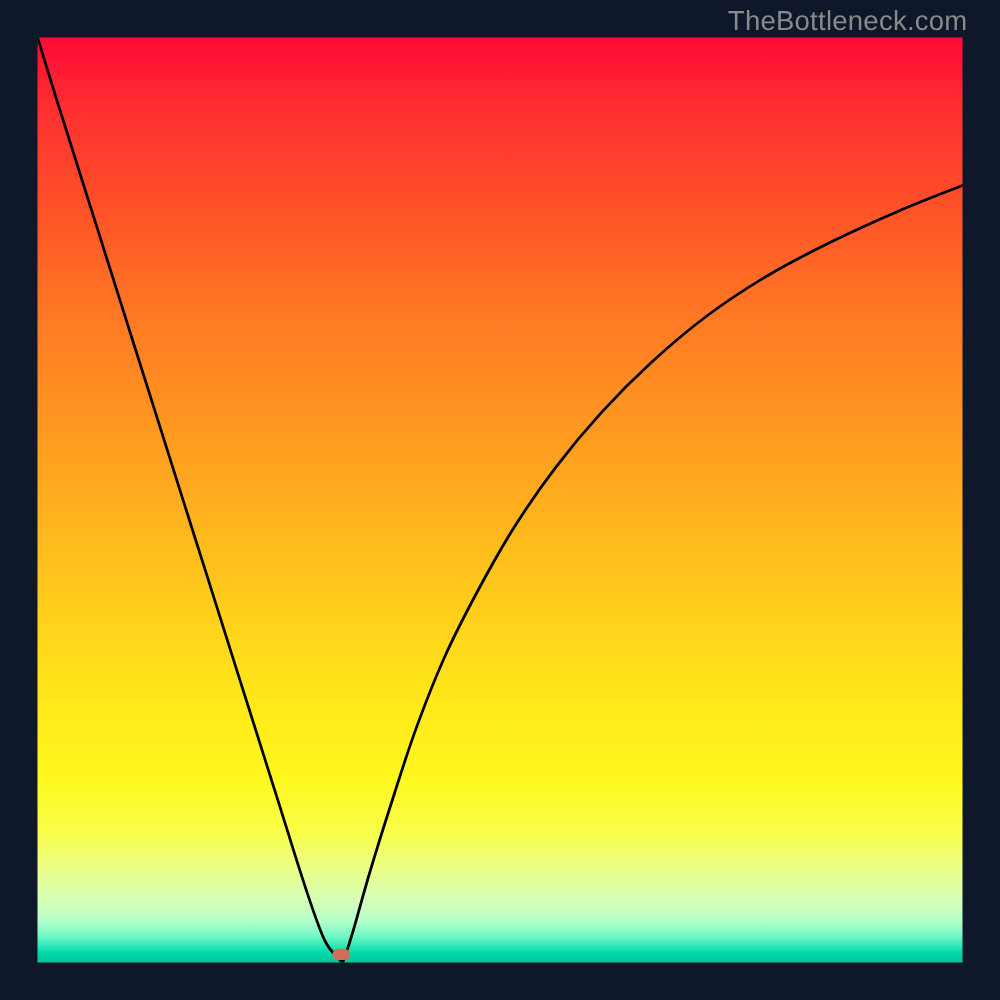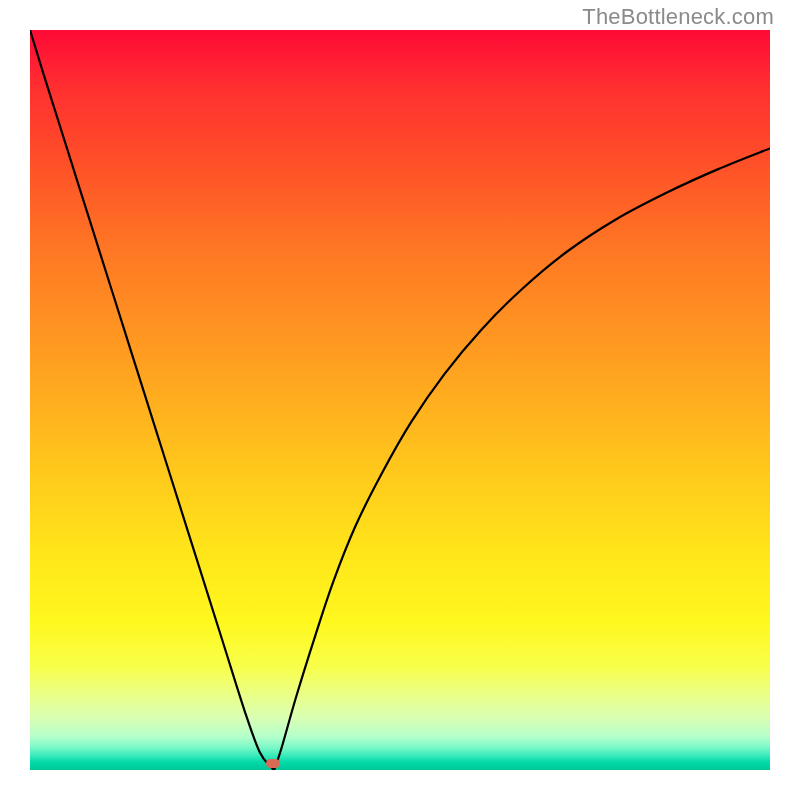--- a/index.html
+++ b/index.html
@@ -10,21 +10,21 @@
     overflow: hidden;
     background: #000;
     font-family: Arial, Helvetica, sans-serif;
   }
   .frame {
     position: absolute;
     top: 0;
     left: 0;
     width: 800px;
     height: 800px;
-    background: #ffffff;
+    background: #0f172a;
   }
   .plot {
     position: absolute;
     top: 30px;
     left: 30px;
     width: 740px;
     height: 740px;
   }
   .bg {
     position: absolute;

